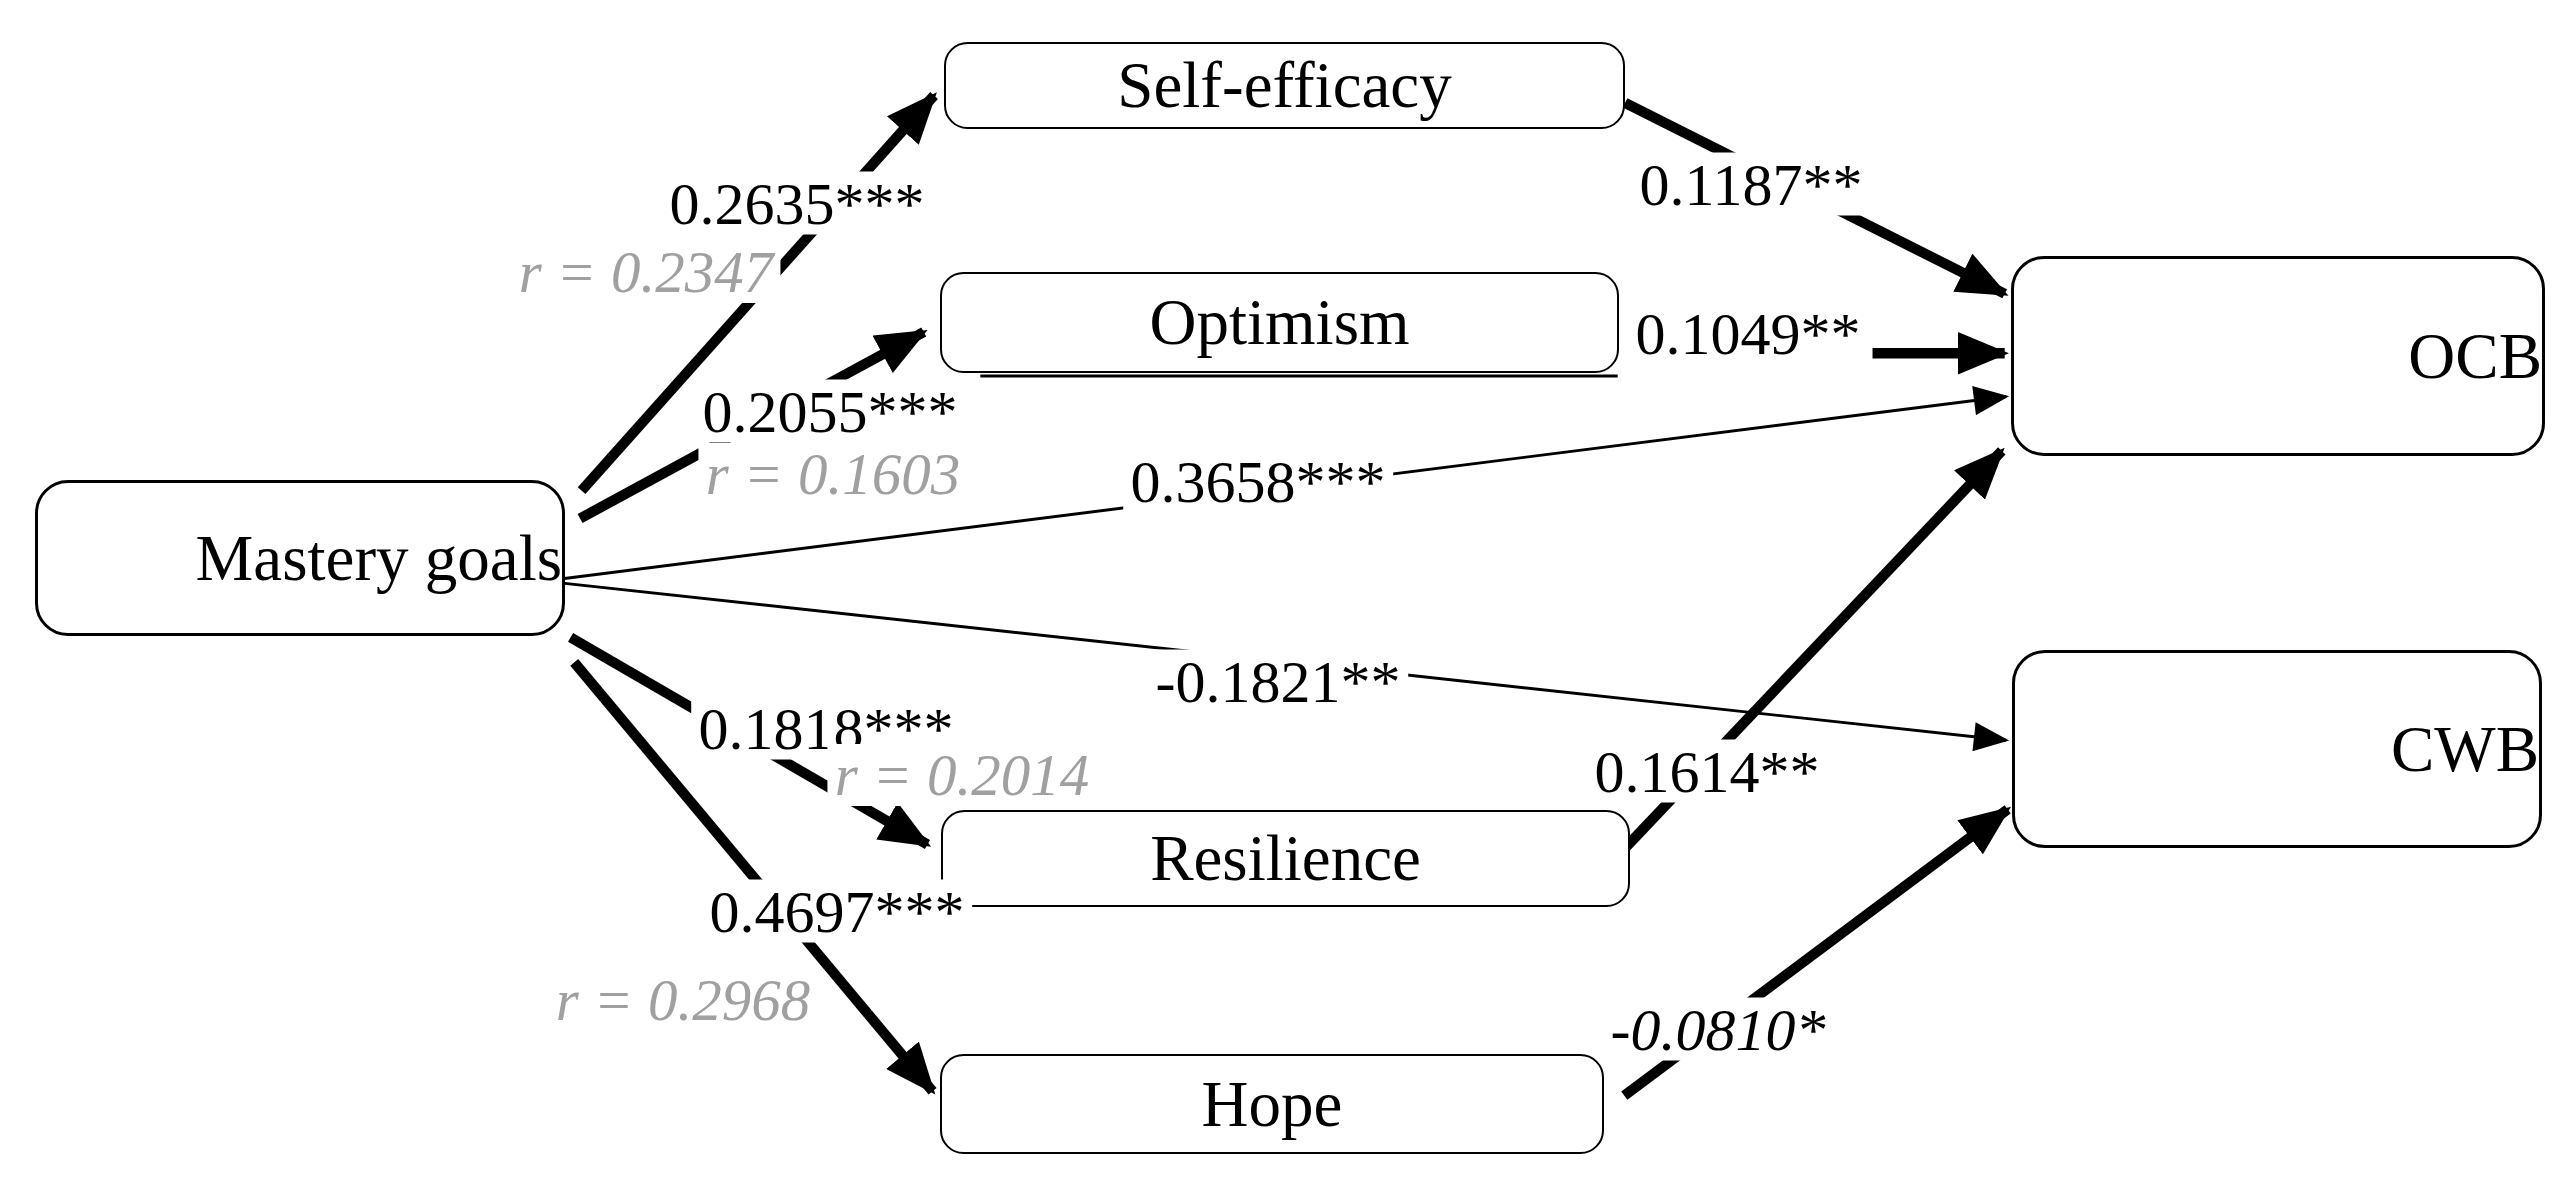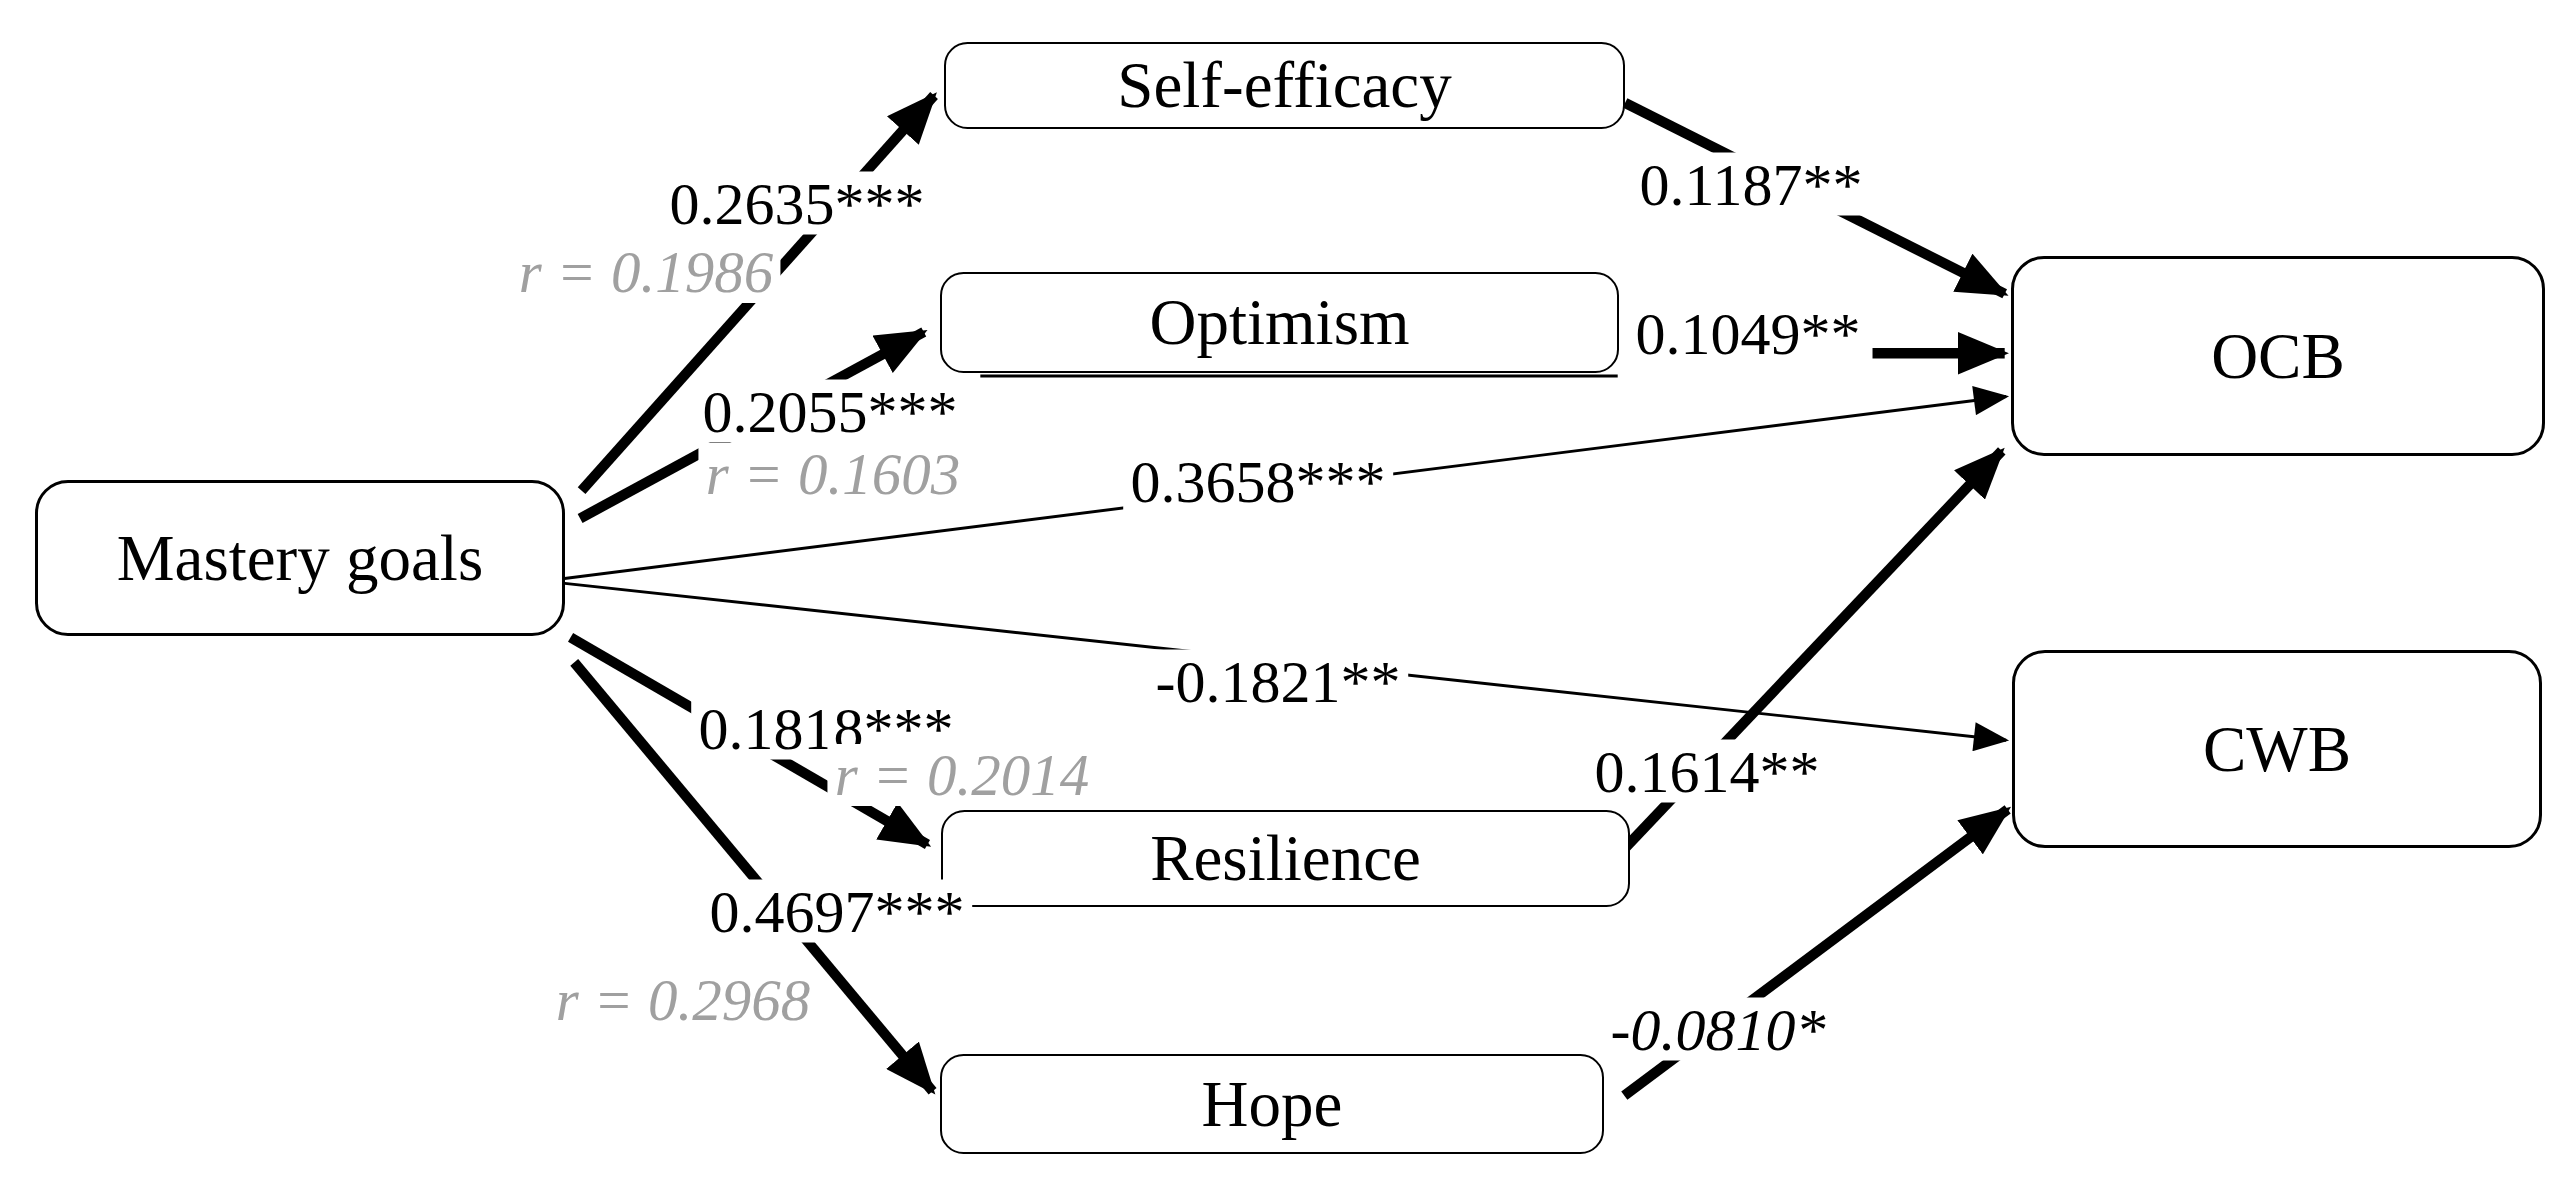--- a/index.html
+++ b/index.html
@@ -23,21 +23,21 @@
     background: #ffffff;
     border: 2.9px solid #000000;
     display: flex;
     align-items: center;
     justify-content: center;
     z-index: 2;
     font-size: 65px;
     color: #000000;
     white-space: nowrap;
   }
-  .node.big { border-radius: 33px; border-width: 3.7px; }
+  .node.big { border-radius: 33px; border-width: 3.7px; justify-content: flex-end; }
   .node.med { border-radius: 23.5px; }
   .edge-label {
     position: absolute;
     transform: translate(-50%, -50%);
     z-index: 3;
     background: #ffffff;
     padding: 1.5px 7.3px;
     line-height: 1.0;
     white-space: nowrap;
     font-size: 60px;
@@ -119,21 +119,21 @@
     <span>Hope</span>
   </div>
   <div class="node big" id="n-ocb">
     <span>OCB</span>
   </div>
   <div class="node big" id="n-cwb">
     <span>CWB</span>
   </div>
 
   <div class="edge-label" id="l-mse-coef">0.2635***</div>
-  <div class="edge-label corr" id="l-mse-corr">r = 0.1986</div>
+  <div class="edge-label corr" id="l-mse-corr">r = 0.2347</div>
 
   <div class="edge-label" id="l-mo-coef">0.2055***</div>
   <div class="edge-label corr" id="l-mo-corr">r = 0.1603</div>
 
   <div class="edge-label" id="l-mocb-coef">0.3658***</div>
   <div class="edge-label" id="l-mcwb-coef">-0.1821**</div>
 
   <div class="edge-label" id="l-mr-coef">0.1818***</div>
   <div class="edge-label corr" id="l-mr-corr">r = 0.2014</div>
 

